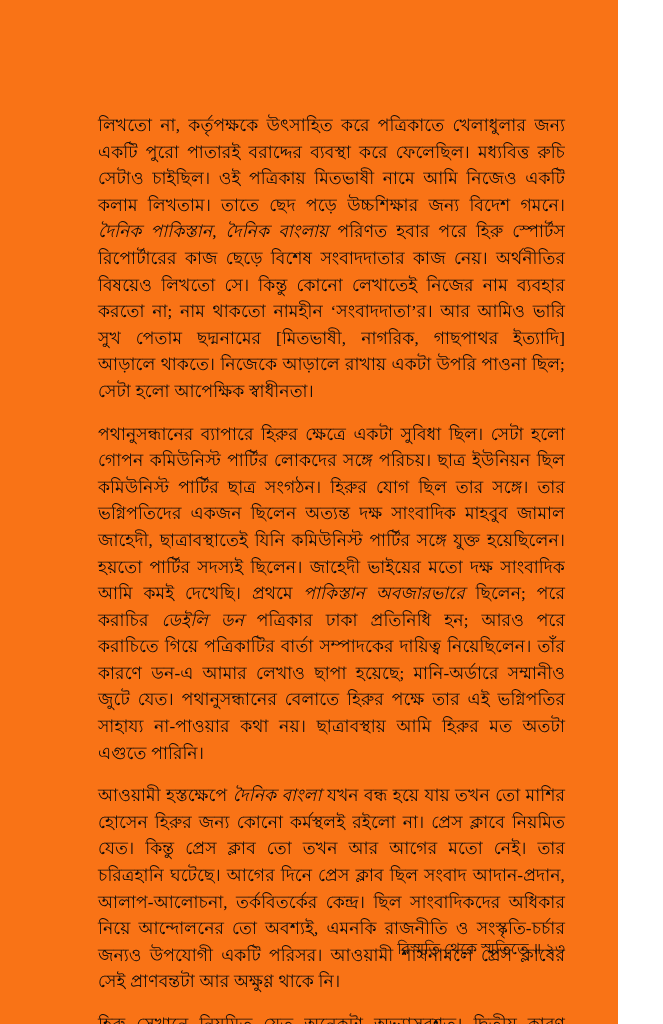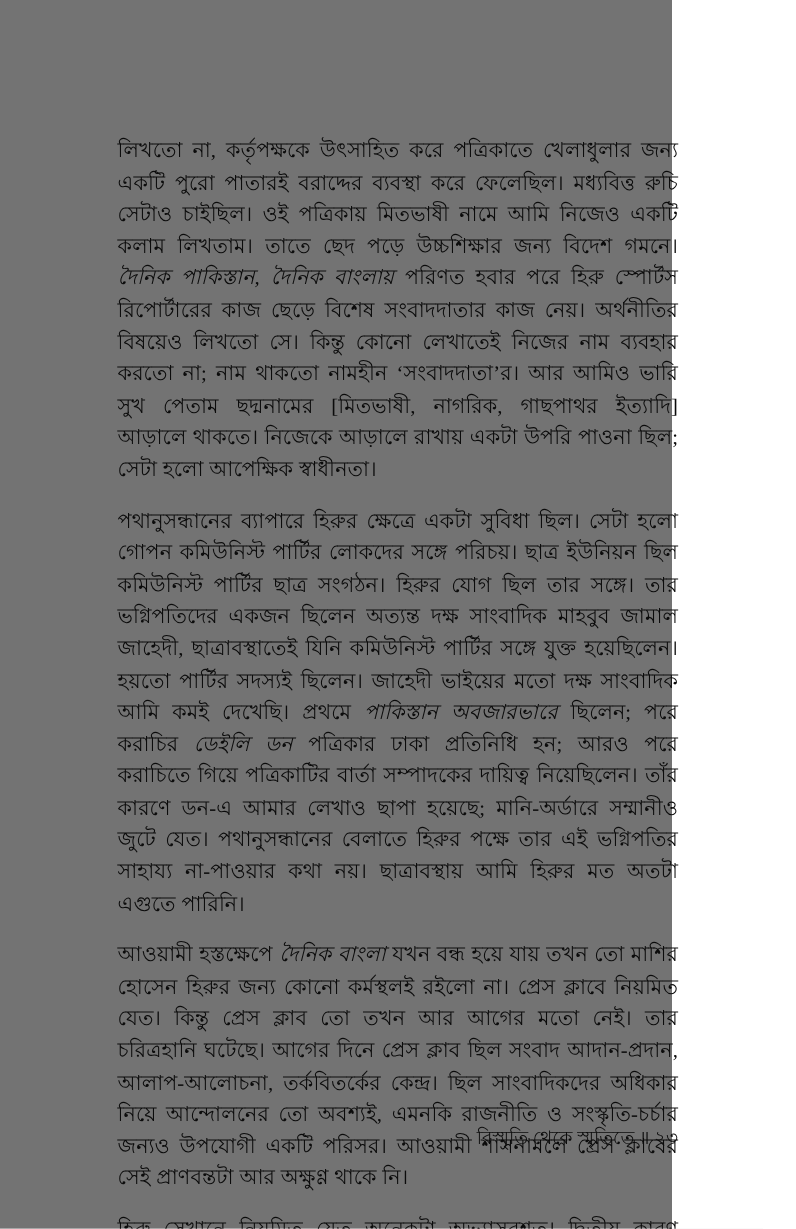--- a/index.html
+++ b/index.html
@@ -11,23 +11,23 @@
   body {
     width: 663px;
     height: 1024px;
     overflow: hidden;
     font-family: "Liberation Serif", "DejaVu Serif", serif;
     color: #000000;
     -webkit-font-smoothing: antialiased;
   }
   .page {
     position: relative;
-    width: 560px;
+    width: 618px;
     height: 1024px;
-    background: #737373;
+    background: #f97316;
     box-sizing: border-box;
   }
   .text-block {
     position: absolute;
     left: 98px;
     top: 113px;
     width: 467px;
   }
   .para {
     margin: 0 0 16px 0;

